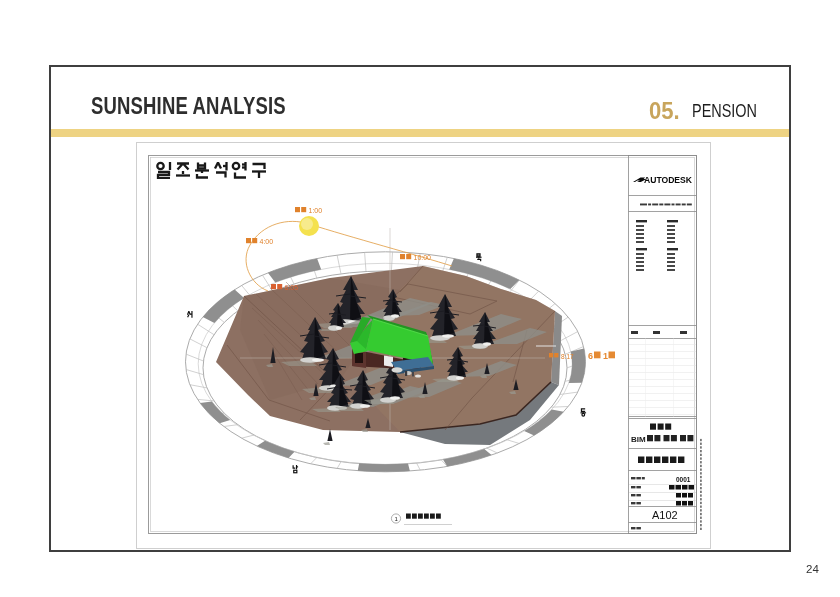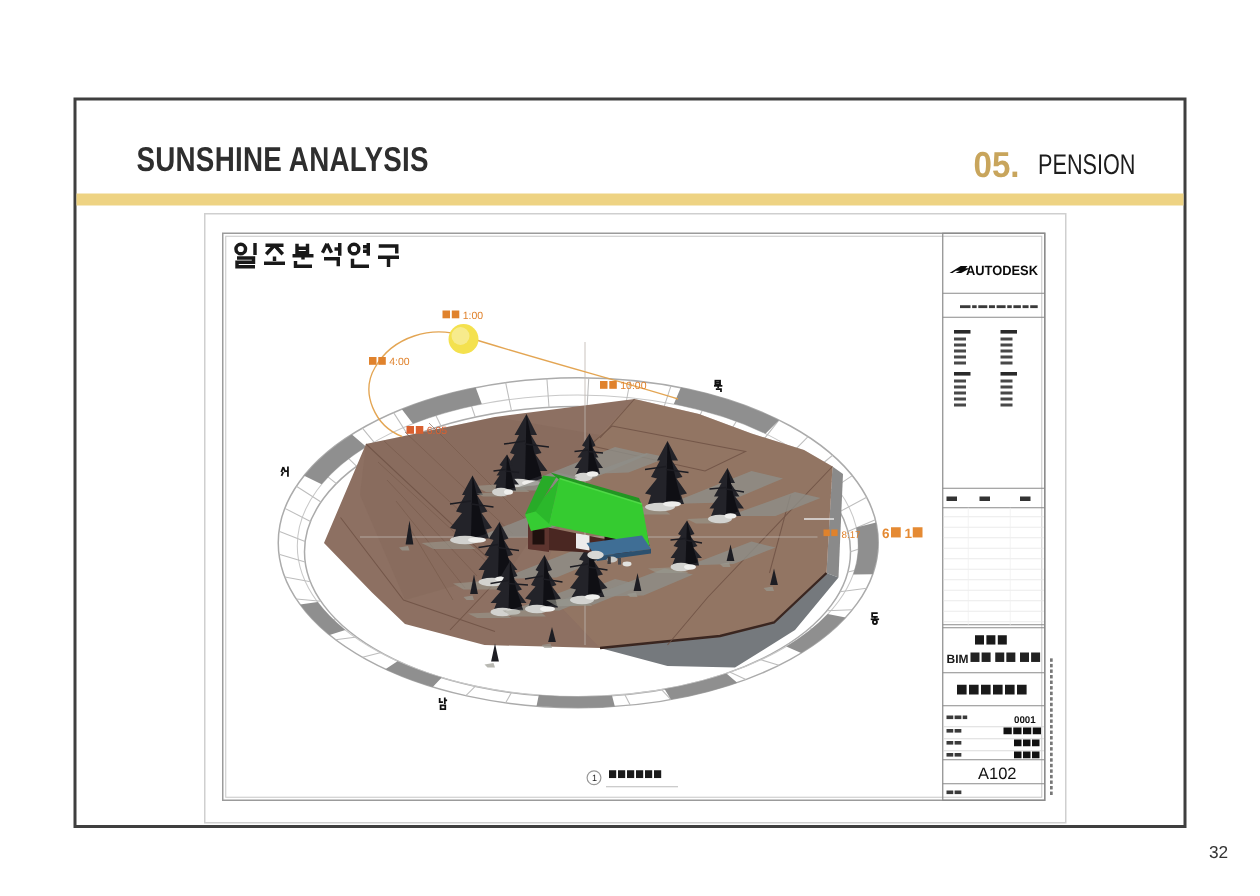--- a/index.html
+++ b/index.html
@@ -10,21 +10,21 @@
 <div class="abs" style="left:49px;top:65px;width:742px;height:487px;border:2px solid #3f3f3f;background:#fff"></div>
 
 <div class="abs" style="left:91px;top:93px;font-size:23px;font-weight:bold;color:#2e2e2e;letter-spacing:0.2px;transform:scaleX(0.805);transform-origin:left top">SUNSHINE ANALYSIS</div>
 
 <div class="abs" style="left:649px;top:97px;font-size:24px;font-weight:bold;color:#c8a55c;transform:scaleX(0.92);transform-origin:left top">05.</div>
 
 <div class="abs" style="left:692px;top:100px;font-size:19px;color:#1d1d1d;transform:scaleX(0.76);transform-origin:left top">PENSION</div>
 
 <div class="abs" style="left:51px;top:129px;width:738px;height:8px;background:#eed383"></div>
 
-<div class="abs" style="left:806px;top:563px;font-size:11.5px;color:#333">32</div>
+<div class="abs" style="left:806px;top:563px;font-size:11.5px;color:#333">24</div>
 
 <div class="abs" style="left:136px;top:142px;width:575px;height:407px;background:#fff;border:1px solid #cfcfcf"></div>
 <svg class="abs" style="left:0;top:0" width="840" height="597" viewBox="0 0 840 597">
 <g fill="none" stroke="#9b9b9b" stroke-width="1">
 <rect x="148.5" y="155.5" width="548" height="378"></rect>
 <rect x="150.5" y="157.5" width="544" height="374" stroke="#c9c9c9" stroke-width="0.7"></rect>
 </g>
 
 <g fill="none" stroke="#8a8a8a" stroke-width="0.8">
 <rect x="628.5" y="155.5" width="68" height="378"></rect>

